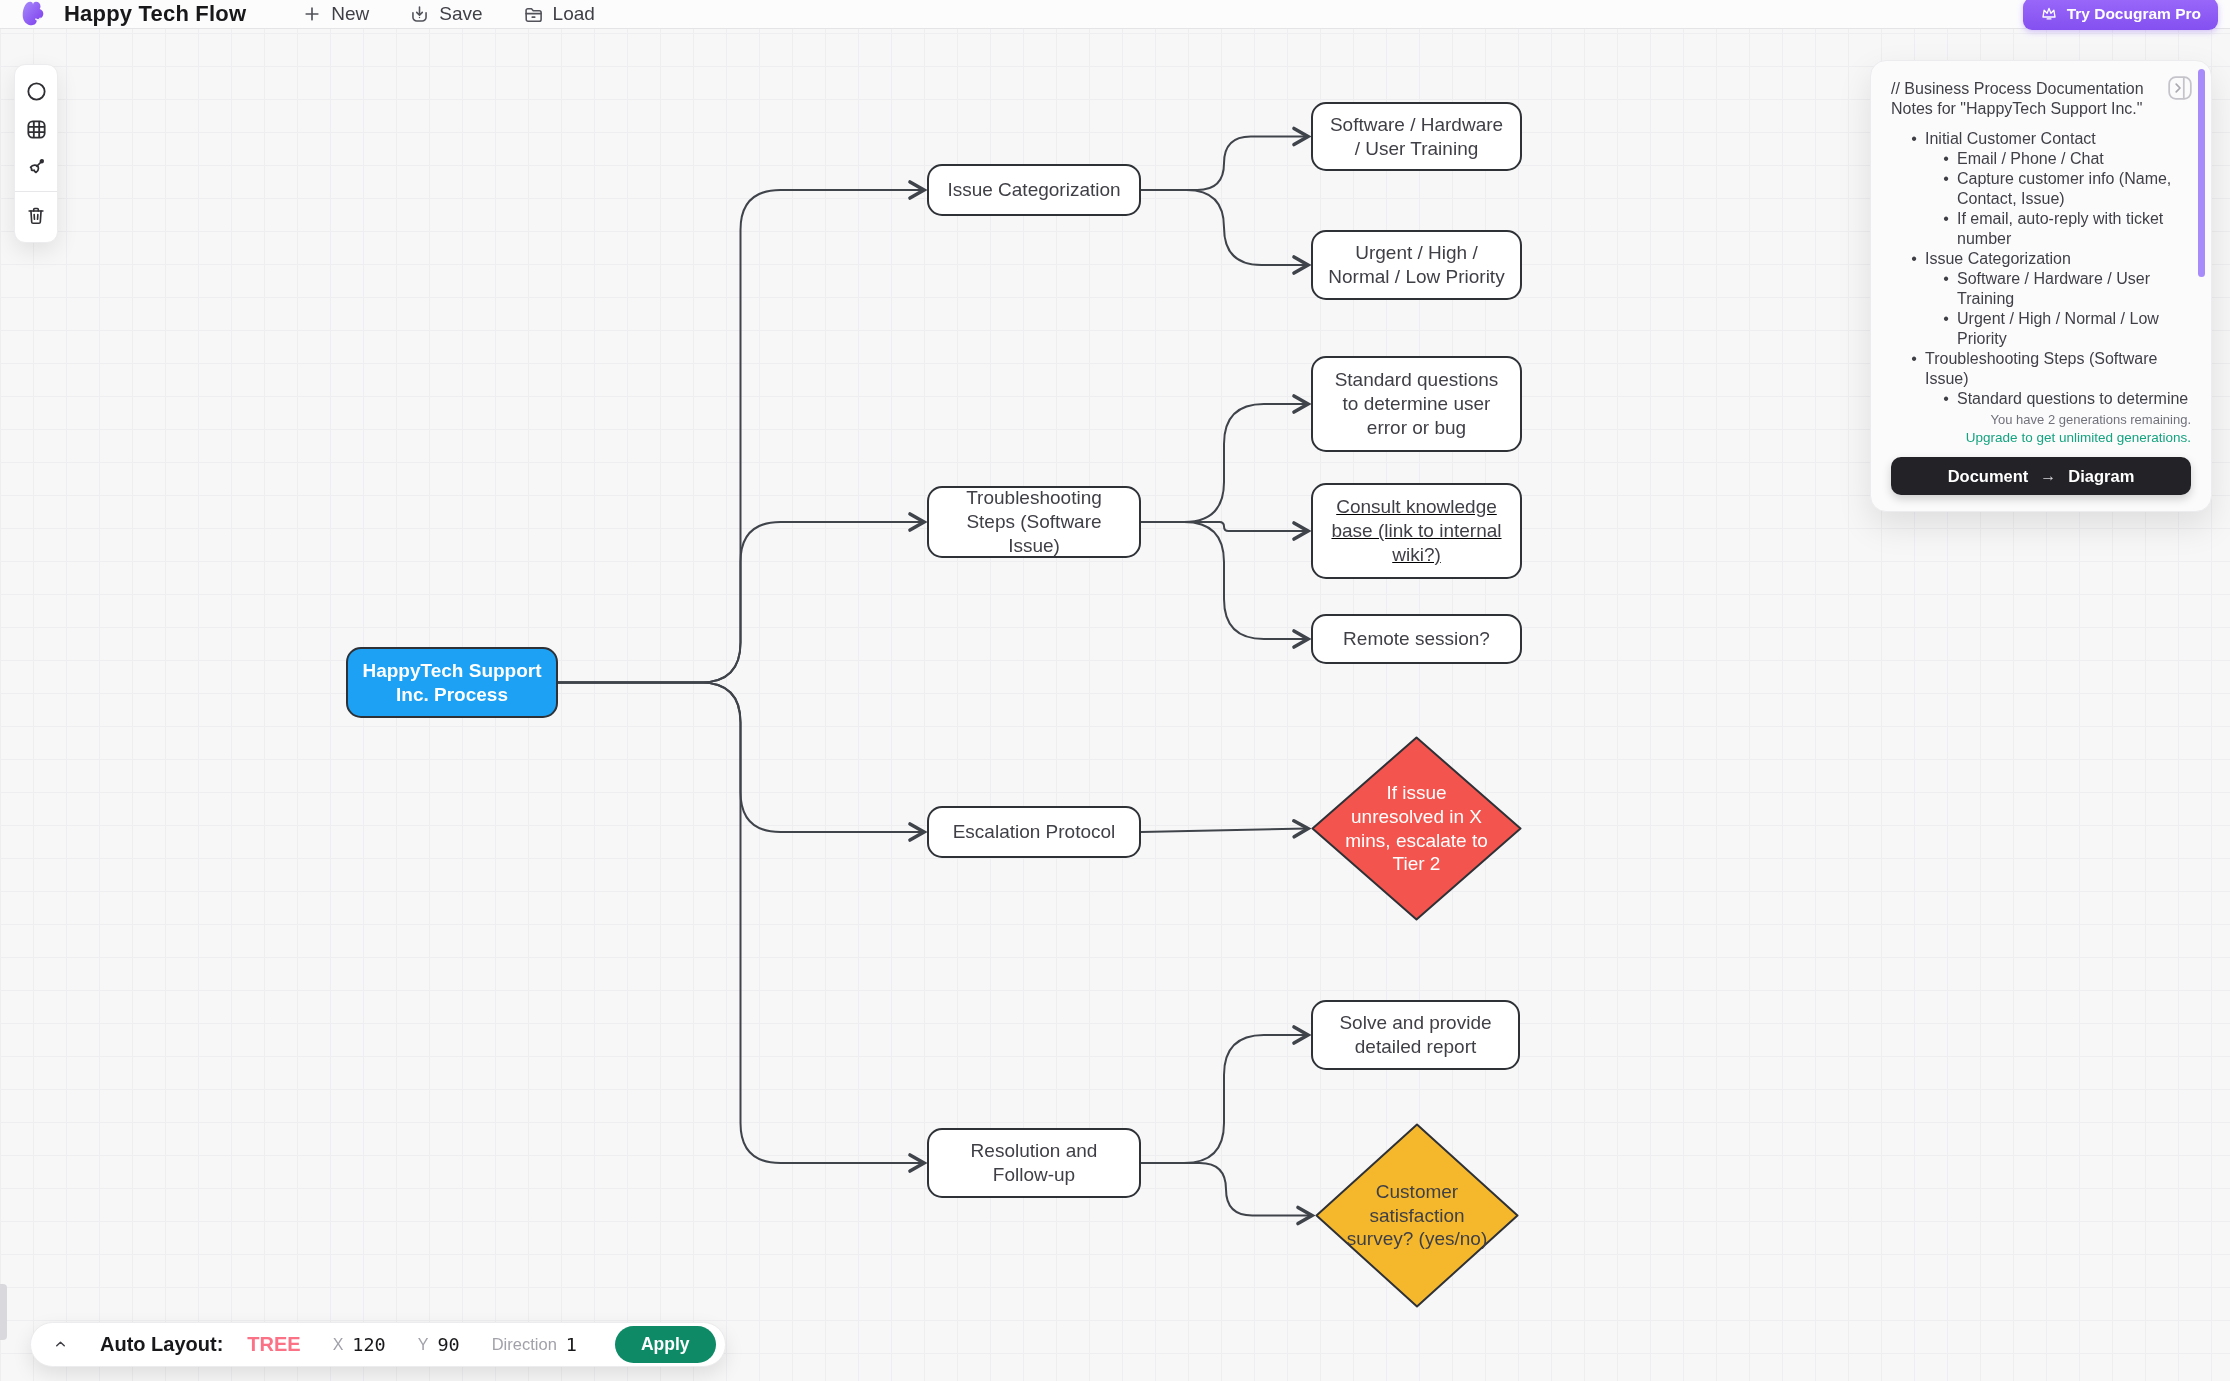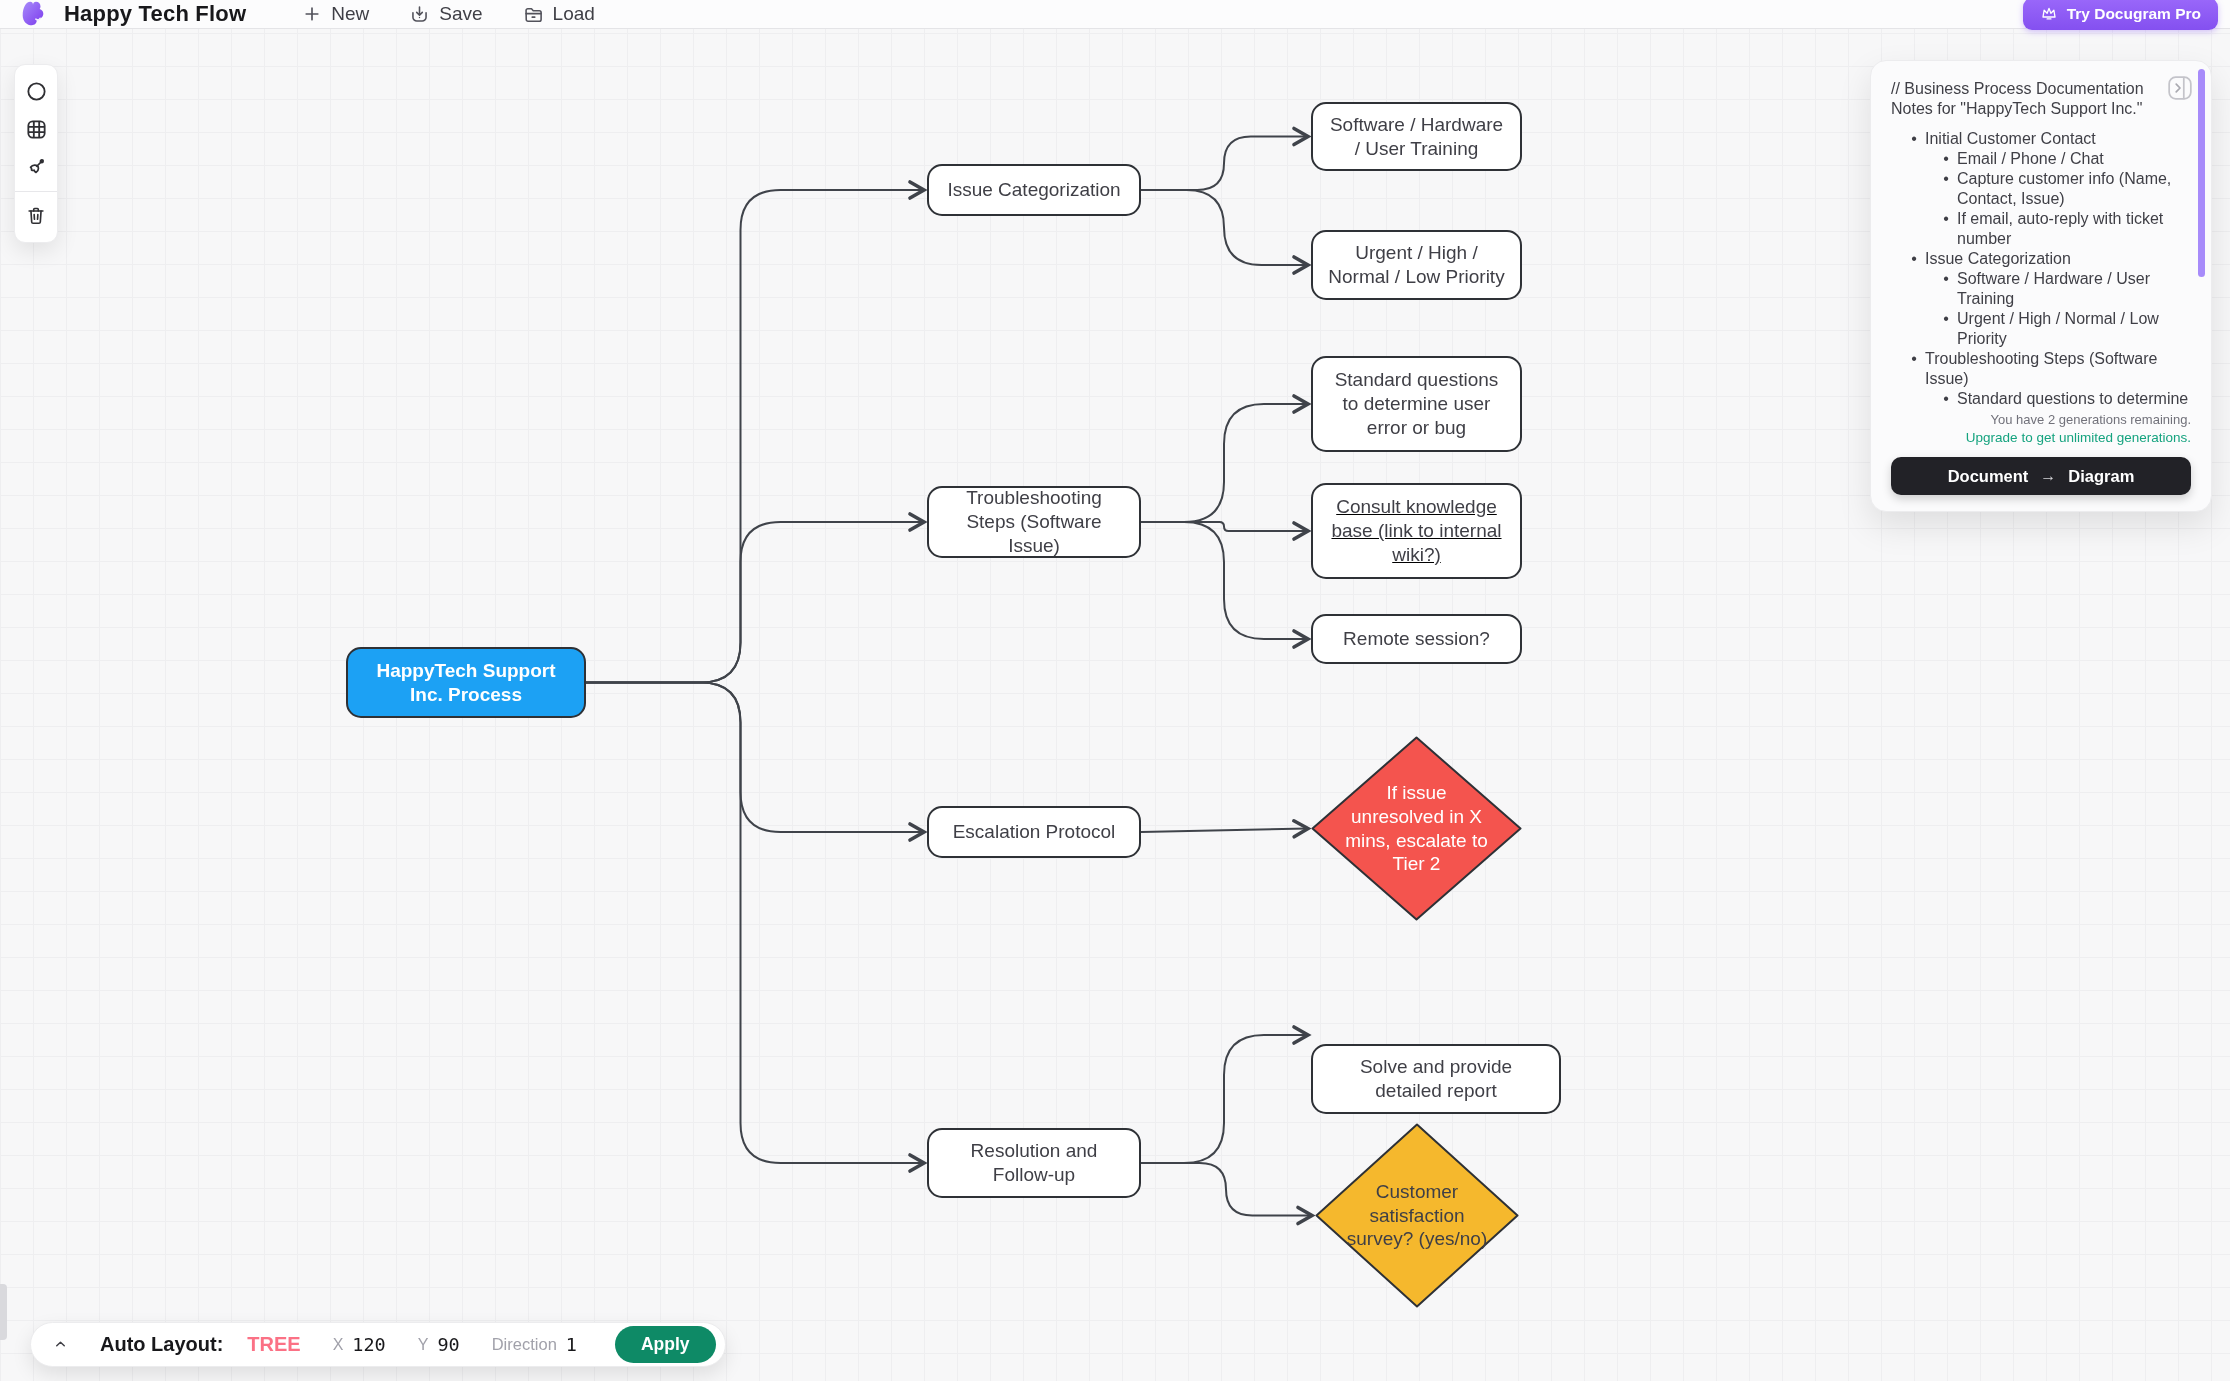--- a/index.html
+++ b/index.html
@@ -127,21 +127,21 @@
       <path d="M1141 190L1197.25 190Q1224 190 1224 163.25L1224 163.25Q1224 136.5 1250.75 136.5L1307 136.5" class="edge" marker-end="url(#arrowhead)"></path>
       <path d="M1141 190L1186.5 190Q1224 190 1224 227.5L1224 227.5Q1224 265 1261.5 265L1307 265" class="edge" marker-end="url(#arrowhead)"></path>
       <path d="M1141 522L1184 522Q1224 522 1224 482L1224 444Q1224 404 1264 404L1307 404" class="edge" marker-end="url(#arrowhead)"></path>
       <path d="M1141 522L1219.5 522Q1224 522 1224 526.5L1224 526.5Q1224 531 1228.5 531L1307 531" class="edge" marker-end="url(#arrowhead)"></path>
       <path d="M1141 522L1184 522Q1224 522 1224 562L1224 599Q1224 639 1264 639L1307 639" class="edge" marker-end="url(#arrowhead)"></path>
       <path d="M1141 832L1307 828.5" class="edge" marker-end="url(#arrowhead)"></path>
       <path d="M1141 1163L1184 1163Q1224 1163 1224 1123L1224 1075Q1224 1035 1264 1035L1307 1035" class="edge" marker-end="url(#arrowhead)"></path>
       <path d="M1141 1163L1199.75 1163Q1226 1163 1226 1189.25L1226 1189.25Q1226 1215.5 1252.25 1215.5L1311 1215.5" class="edge" marker-end="url(#arrowhead)"></path>
     </svg>
 
-<div class="node rect" style="left: 346px; top: 647px; width: 240px; height: 71px; background: rgb(28, 161, 244);">
+<div class="node rect" style="left: 346px; top: 647px; width: 212px; height: 71px; background: rgb(28, 161, 244);">
       <div class="node-label" style="color: rgb(255, 255, 255); font-weight: 700;">HappyTech Support Inc. Process</div>
     </div>
     <div class="node rect" style="left: 927px; top: 164px; width: 214px; height: 52px; background: rgb(255, 255, 255);">
       <div class="node-label">Issue Categorization</div>
     </div>
     <div class="node rect" style="left: 927px; top: 486px; width: 214px; height: 72px; background: rgb(255, 255, 255);">
       <div class="node-label">Troubleshooting Steps (Software Issue)</div>
     </div>
     <div class="node rect" style="left: 927px; top: 806px; width: 214px; height: 52px; background: rgb(255, 255, 255);">
       <div class="node-label">Escalation Protocol</div>
@@ -163,21 +163,21 @@
     </div>
     <div class="node rect" style="left: 1311px; top: 614px; width: 211px; height: 50px; background: rgb(255, 255, 255);">
       <div class="node-label">Remote session?</div>
     </div>
     <div class="node diamond" style="left: 1311px; top: 736px; width: 211px; height: 185px;">
       <svg viewBox="0 0 211 185" width="211" height="185">
         <polygon points="105.5,1.5 209.5,92.5 105.5,183.5 1.5,92.5" fill="#F4544E" stroke="#2E3136" stroke-width="2" stroke-linejoin="round"></polygon>
       </svg>
       <div class="node-label" style="color: rgb(255, 255, 255);">If issue unresolved in X mins, escalate to Tier 2</div>
     </div>
-    <div class="node rect" style="left: 1311px; top: 1000px; width: 250px; height: 70px; background: rgb(255, 255, 255); margin-top: 44px;">
+    <div class="node rect" style="left: 1311px; top: 1000px; width: 209px; height: 70px; background: rgb(255, 255, 255);">
       <div class="node-label">Solve and provide detailed report</div>
     </div>
     <div class="node diamond" style="left: 1315px; top: 1123px; width: 204px; height: 185px;">
       <svg viewBox="0 0 204 185" width="204" height="185">
         <polygon points="102,1.5 202.5,92.5 102,183.5 1.5,92.5" fill="#F5B82D" stroke="#2E3136" stroke-width="2" stroke-linejoin="round"></polygon>
       </svg>
       <div class="node-label">Customer satisfaction survey? (yes/no)</div>
     </div>
   </div>
 

